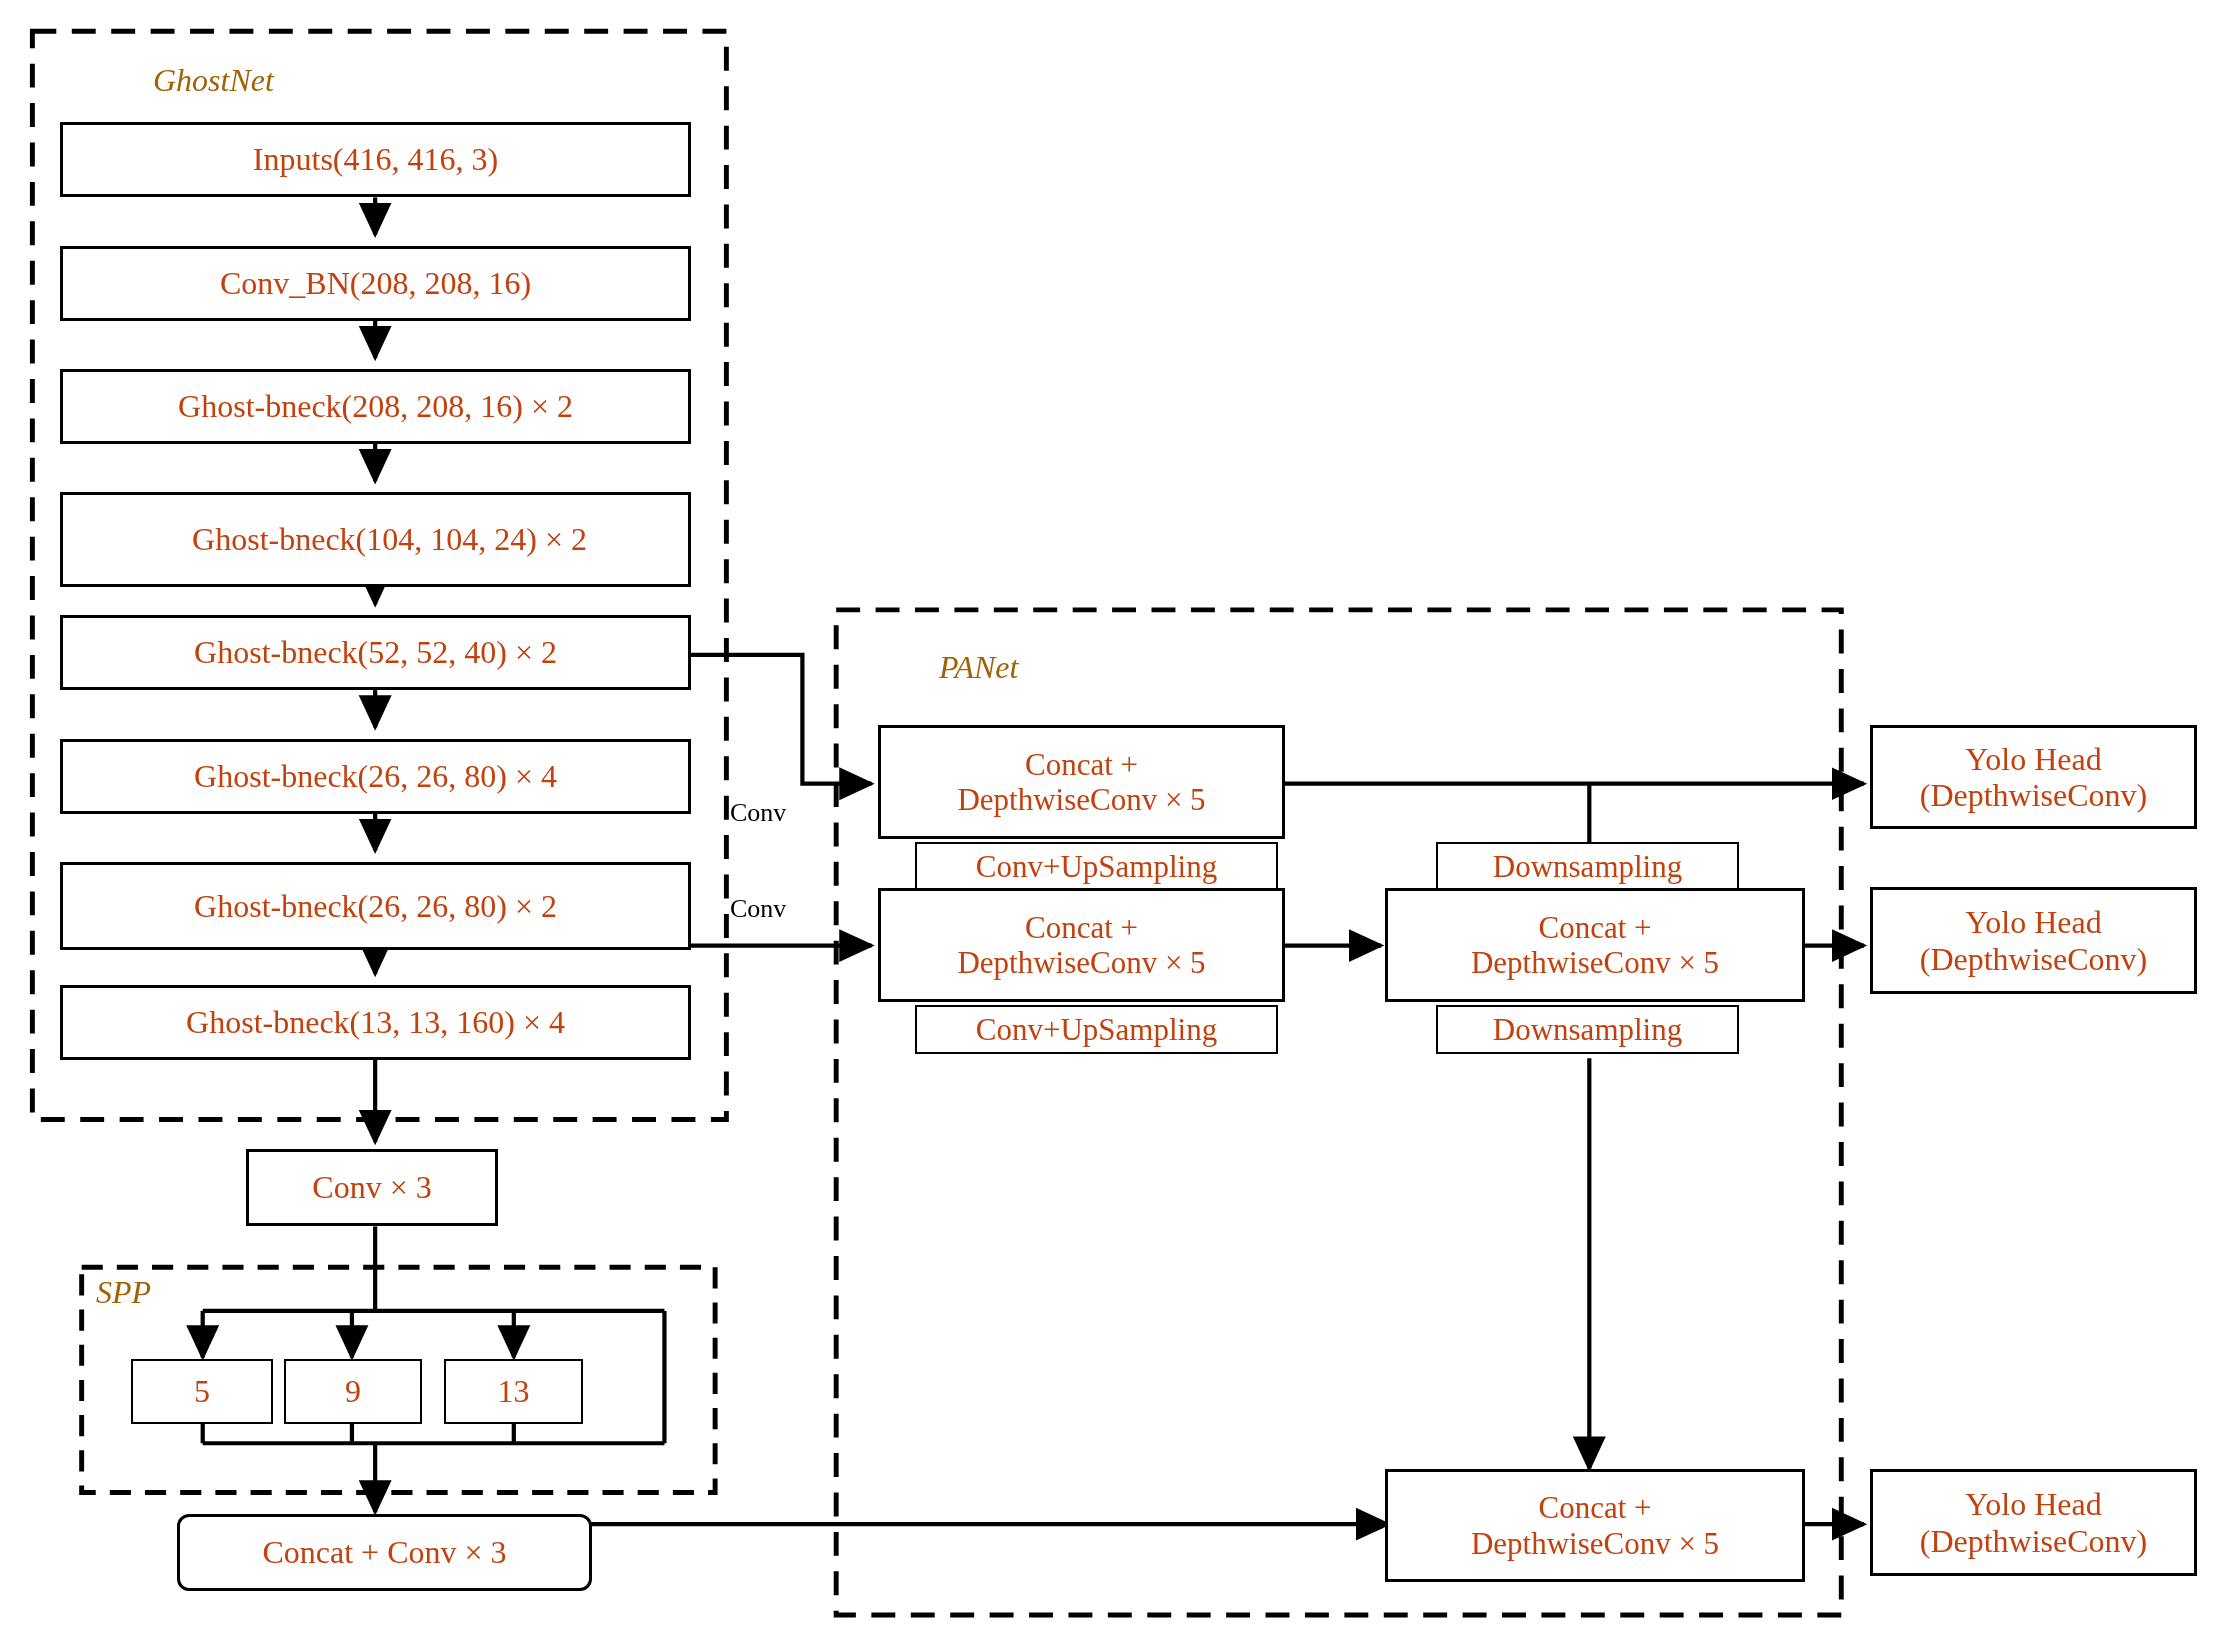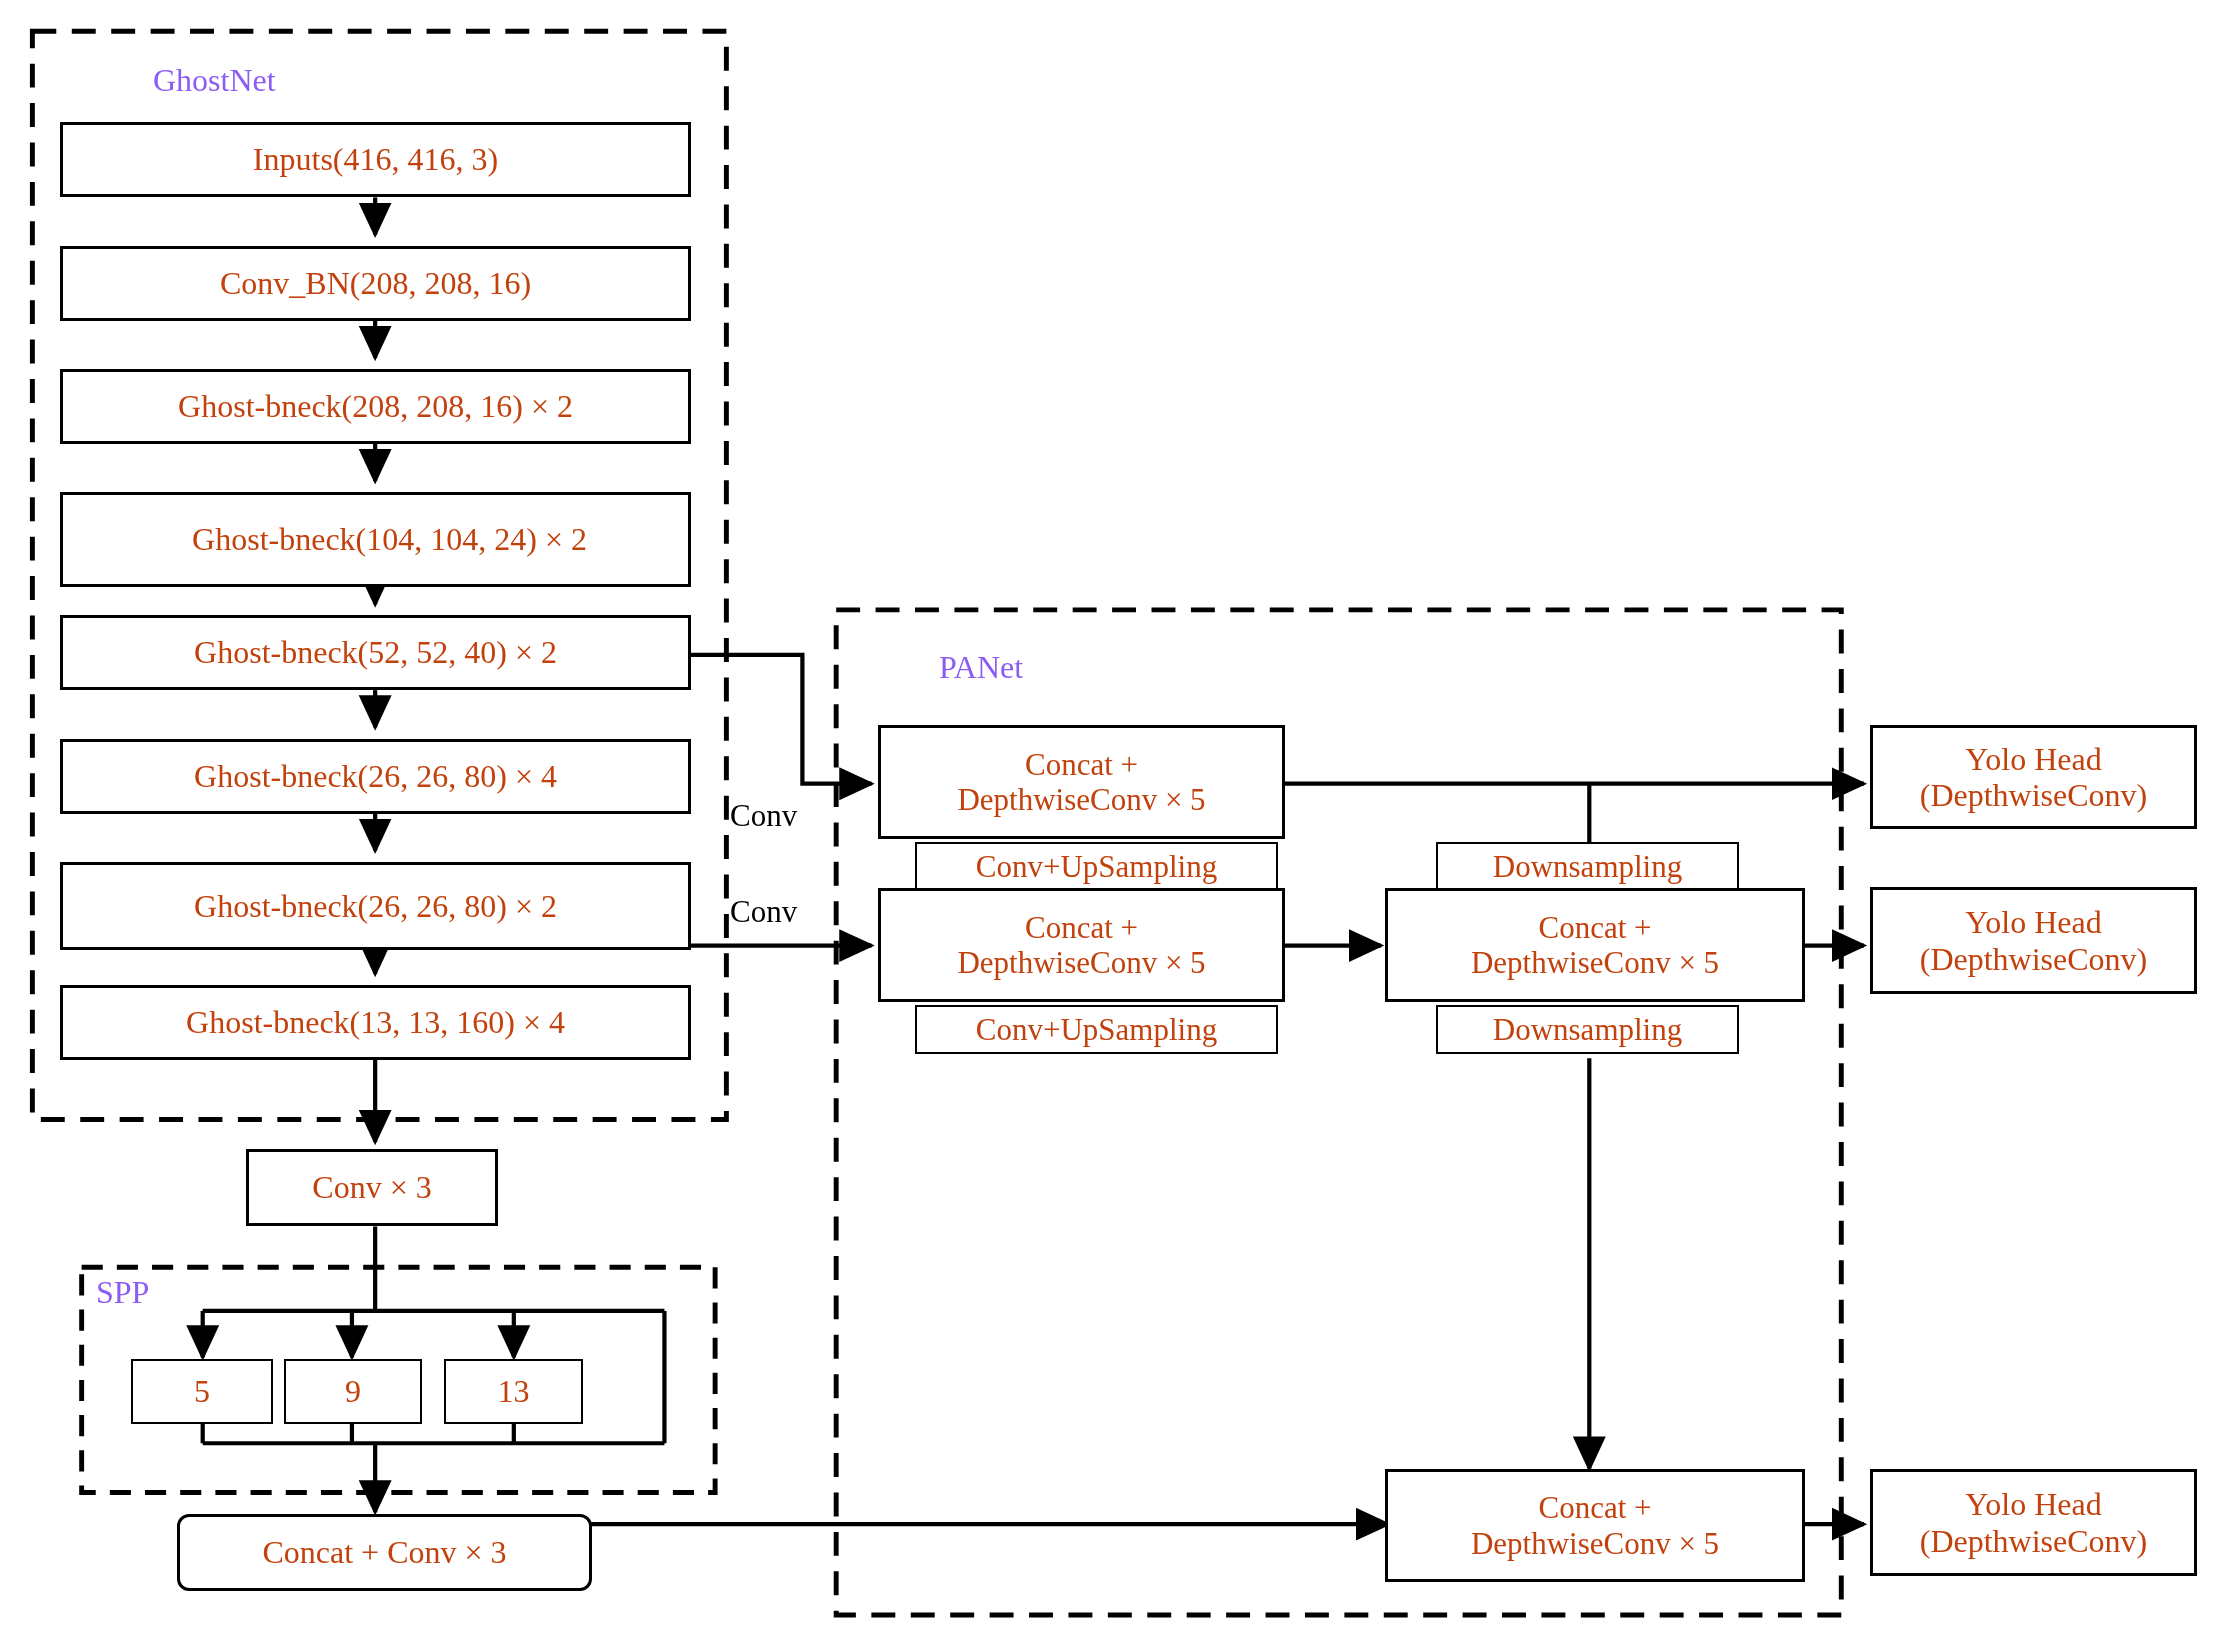--- a/index.html
+++ b/index.html
@@ -25,28 +25,29 @@
     color:#c2410c;
     line-height:1.14;
     white-space:pre-line;
   }
   .node.thin{border-width:2.8px;}
   .f46{font-size:32px;}
   .f44{font-size:31px;}
 
   .grouplabel{
     position:absolute;
-    color:#8b5cf6;
+    color:#a16207;
     font-size:32px;
     white-space:nowrap;
+    font-style:italic;
   }
   .edgelabel{
     position:absolute;
     color:#000;
-    font-size:31px;
+    font-size:26px;
     white-space:nowrap;
     background:transparent;
   }
 </style>
 </head>
 <body>
 
 <div id="stage">
 
   <svg viewBox="0 0 3164 2339" xmlns="http://www.w3.org/2000/svg">

